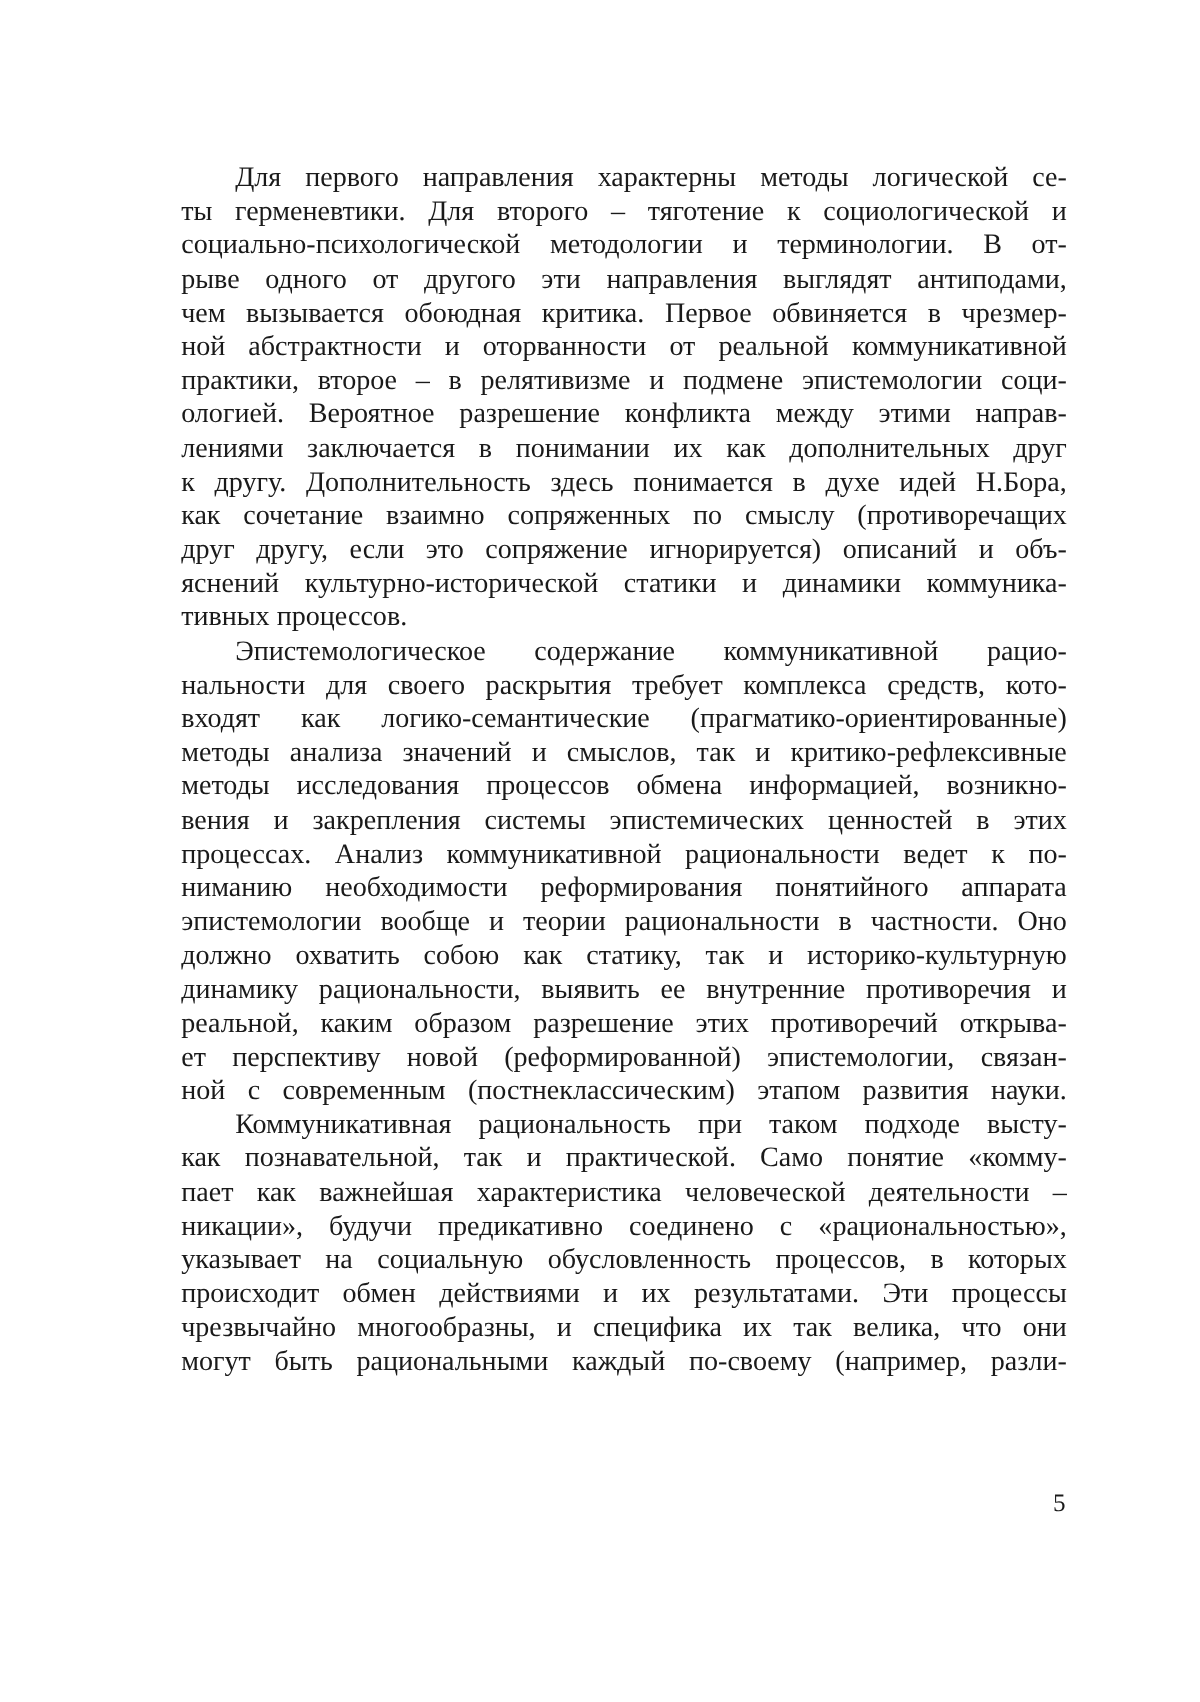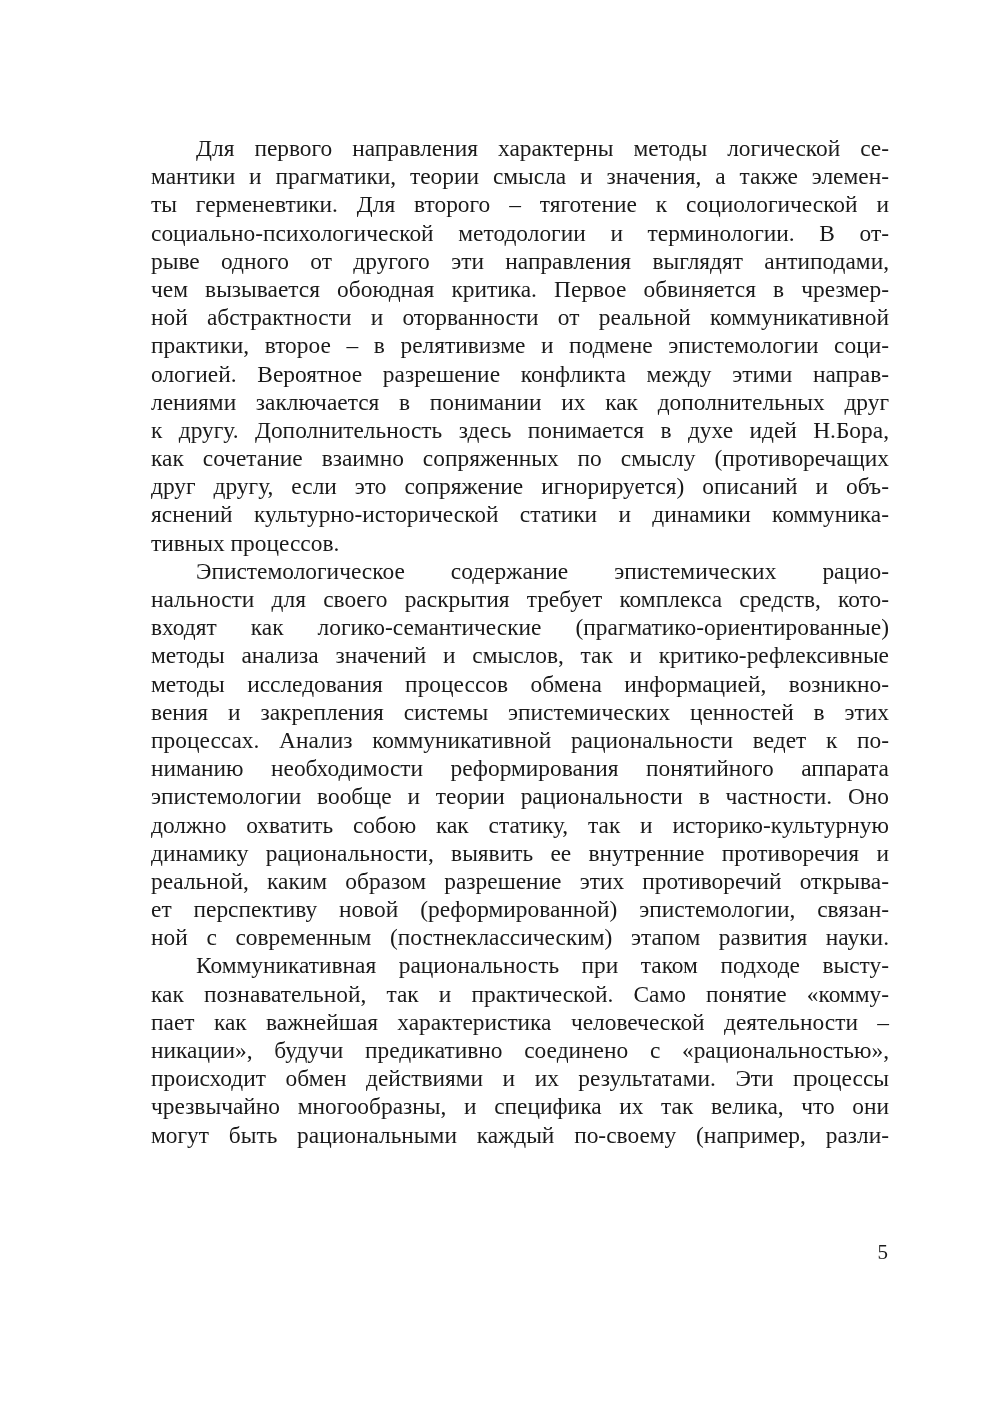--- a/index.html
+++ b/index.html
@@ -57,58 +57,58 @@
     }
   </style>
 </head>
 <body>
 
 <div class="page">
   <div class="text-block">
 
     <div>
       <span class="line indent">Для первого направления характерны методы логической се-</span>
-      <span class="line">мантики и прагматики, теории смысла и значения, а также элемен-</span>
       <span class="line">ты герменевтики. Для второго – тяготение к социологической и</span>
       <span class="line">социально-психологической методологии и терминологии. В от-</span>
       <span class="line">рыве одного от другого эти направления выглядят антиподами,</span>
       <span class="line">чем вызывается обоюдная критика. Первое обвиняется в чрезмер-</span>
       <span class="line">ной абстрактности и оторванности от реальной коммуникативной</span>
       <span class="line">практики, второе – в релятивизме и подмене эпистемологии соци-</span>
       <span class="line">ологией. Вероятное разрешение конфликта между этими направ-</span>
       <span class="line">лениями заключается в понимании их как дополнительных друг</span>
       <span class="line">к другу. Дополнительность здесь понимается в духе идей Н.Бора,</span>
       <span class="line">как сочетание взаимно сопряженных по смыслу (противоречащих</span>
       <span class="line">друг другу, если это сопряжение игнорируется) описаний и объ-</span>
       <span class="line">яснений культурно-исторической статики и динамики коммуника-</span>
       <span class="line last">тивных процессов.</span>
     </div>
 
     <div>
-      <span class="line indent">Эпистемологическое содержание эпистемических рацио-</span>
+      <span class="line indent">Эпистемологическое содержание коммуникативной рацио-</span>
       <span class="line">нальности для своего раскрытия требует комплекса средств, кото-</span>
       <span class="line">входят как логико-семантические (прагматико-ориентированные)</span>
       <span class="line">методы анализа значений и смыслов, так и критико-рефлексивные</span>
       <span class="line">методы исследования процессов обмена информацией, возникно-</span>
       <span class="line">вения и закрепления системы эпистемических ценностей в этих</span>
       <span class="line">процессах. Анализ коммуникативной рациональности ведет к по-</span>
       <span class="line">ниманию необходимости реформирования понятийного аппарата</span>
       <span class="line">эпистемологии вообще и теории рациональности в частности. Оно</span>
       <span class="line">должно охватить собою как статику, так и историко-культурную</span>
       <span class="line">динамику рациональности, выявить ее внутренние противоречия и</span>
       <span class="line">реальной, каким образом разрешение этих противоречий открыва-</span>
       <span class="line">ет перспективу новой (реформированной) эпистемологии, связан-</span>
       <span class="line">ной с современным (постнеклассическим) этапом развития науки.</span>
     </div>
 
     <div>
       <span class="line indent">Коммуникативная рациональность при таком подходе высту-</span>
       <span class="line">как познавательной, так и практической. Само понятие «комму-</span>
       <span class="line">пает как важнейшая характеристика человеческой деятельности –</span>
       <span class="line">никации», будучи предикативно соединено с «рациональностью»,</span>
+      <span class="line">указывает на социальную обусловленность процессов, в которых</span>
       <span class="line">происходит обмен действиями и их результатами. Эти процессы</span>
       <span class="line">чрезвычайно многообразны, и специфика их так велика, что они</span>
       <span class="line">могут быть рациональными каждый по-своему (например, разли-</span>
     </div>
 
   </div>
 
   <div class="page-number">5</div>
 </div>
 

